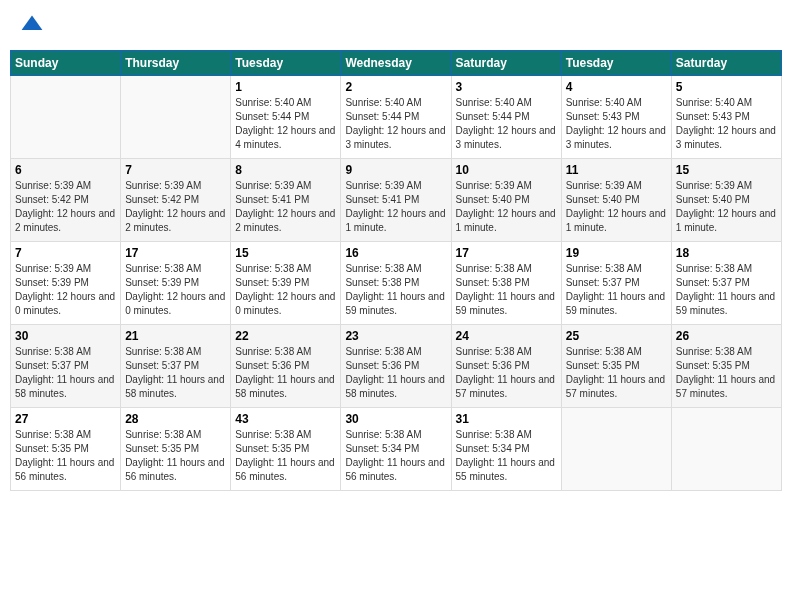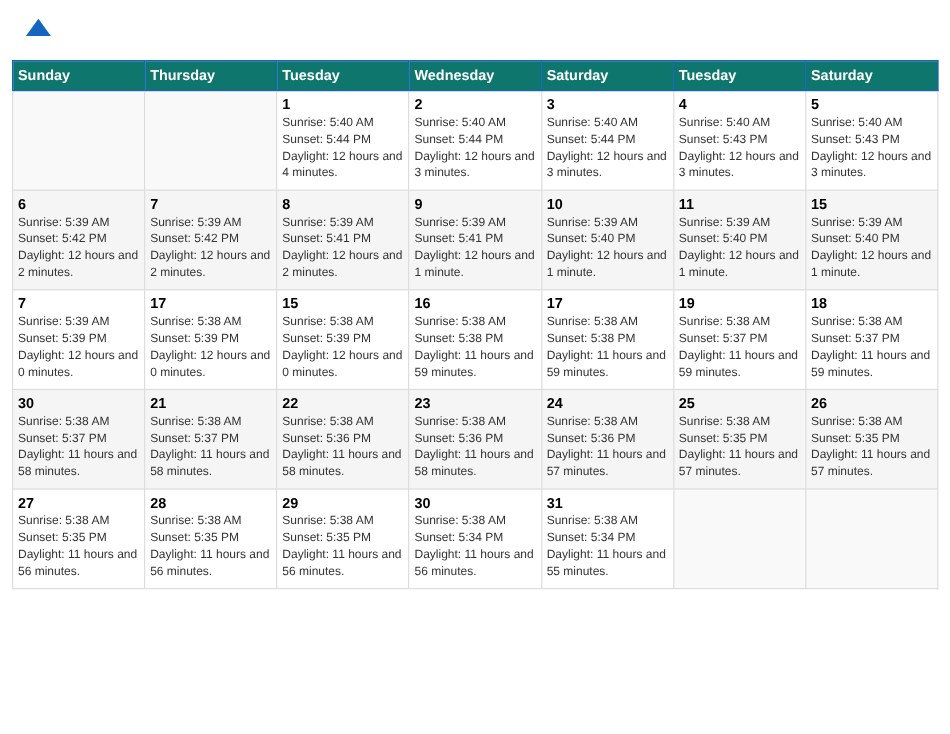--- a/index.html
+++ b/index.html
@@ -294,21 +294,21 @@
 Sunset: 5:35 PM
 Daylight: 11 hours and 56 minutes.</div>
         </td>
         <td>
           <span class="day-number">28</span>
           <div class="day-info" style="white-space: pre-line;">Sunrise: 5:38 AM
 Sunset: 5:35 PM
 Daylight: 11 hours and 56 minutes.</div>
         </td>
         <td>
-          <span class="day-number">29</span>
+          <span class="day-number">43</span>
           <div class="day-info" style="white-space: pre-line;">Sunrise: 5:38 AM
 Sunset: 5:35 PM
 Daylight: 11 hours and 56 minutes.</div>
         </td>
         <td>
           <span class="day-number">30</span>
           <div class="day-info" style="white-space: pre-line;">Sunrise: 5:38 AM
 Sunset: 5:34 PM
 Daylight: 11 hours and 56 minutes.</div>
         </td>

